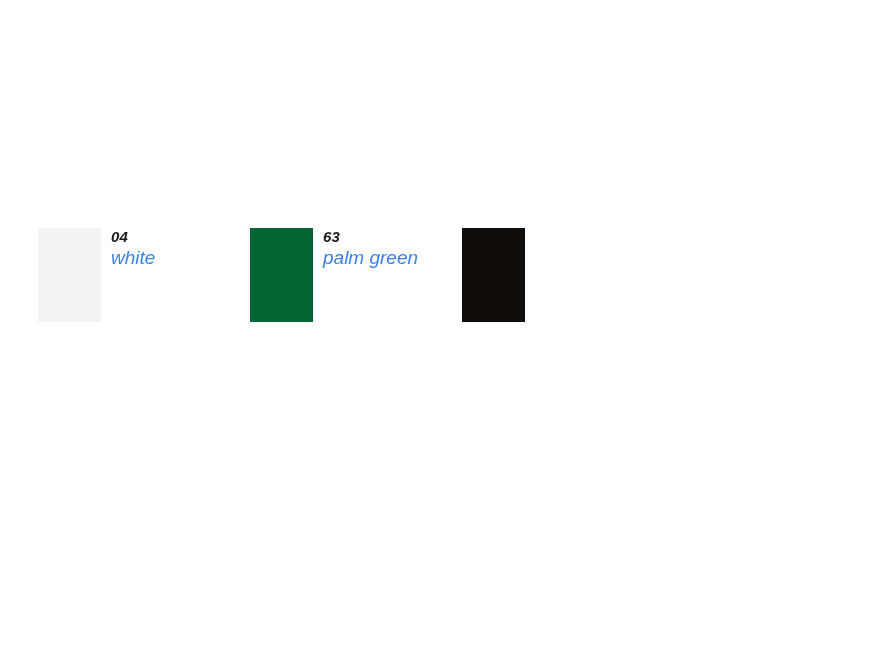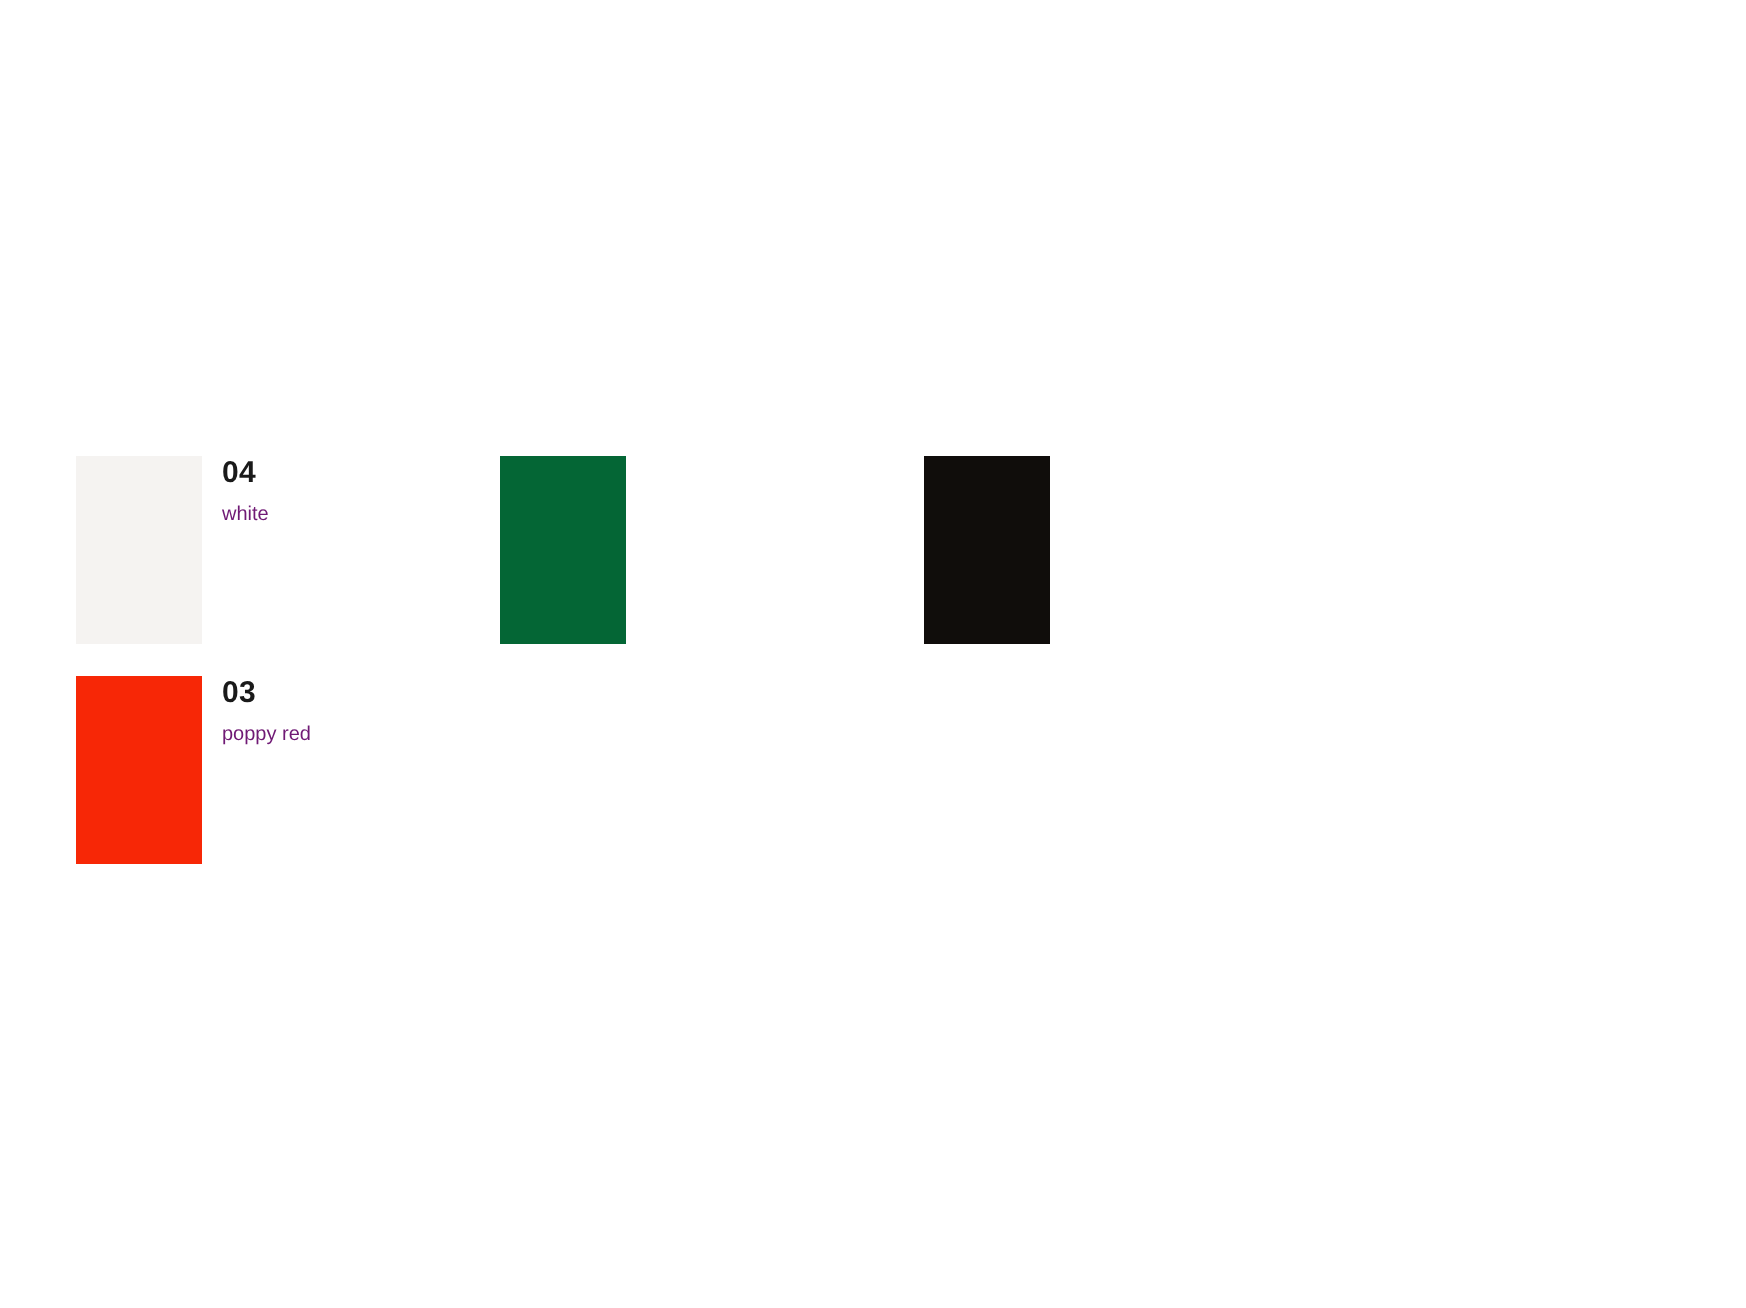--- a/index.html
+++ b/index.html
@@ -17,20 +17,21 @@
     position: relative;
     width: 873px;
     height: 654px;
     background: #ffffff;
   }
   .palette-grid {
     position: absolute;
     left: 38px;
     top: 228px;
     width: 800px;
+    font-style: italic;
   }
   .palette-row {
     display: flex;
     flex-direction: row;
     align-items: flex-start;
     height: 110px;
   }
   .swatch-cell {
     width: 212px;
     display: flex;
@@ -53,23 +54,23 @@
   }
   .swatch-code {
     font-size: 15px;
     font-weight: bold;
     color: #1a1a1a;
     line-height: 17px;
     letter-spacing: 0.2px;
     white-space: nowrap;
   }
   .swatch-name {
-    font-size: 10px;
+    font-size: 19px;
     font-weight: normal;
-    color: #701a75;
+    color: #3b82f6;
     line-height: 16px;
     margin-top: 5px;
     white-space: nowrap;
   }
 </style>
 </head>
 <body style="background-color: rgb(255, 255, 255);">
 
 <div class="sheet">
   <div class="palette-grid">
@@ -77,34 +78,31 @@
     <div class="palette-row">
       <div class="swatch-cell">
         <span class="swatch-chip" style="background-color: rgb(245, 243, 241);"></span>
         <div class="swatch-labels">
           <span class="swatch-code">04</span>
           <span class="swatch-name">white</span>
         </div>
       </div>
       <div class="swatch-cell">
         <span class="swatch-chip" style="background-color: rgb(4, 102, 53);"></span>
+        <div class="swatch-labels">
+          <span class="swatch-code">63</span>
+          <span class="swatch-name">palm green</span>
+        </div>
       </div>
       <div class="swatch-cell">
         <span class="swatch-chip" style="background-color: rgb(16, 13, 11);"></span>
       </div>
     </div>
 
     <div class="palette-row">
-      <div class="swatch-cell">
-        <span class="swatch-chip" style="background-color: rgb(247, 39, 6);"></span>
-        <div class="swatch-labels">
-          <span class="swatch-code">03</span>
-          <span class="swatch-name">poppy red</span>
-        </div>
-      </div>
       <div class="swatch-cell empty">
         
         
       </div>
     </div>
 
   </div>
 </div>
 
 </body></html>

